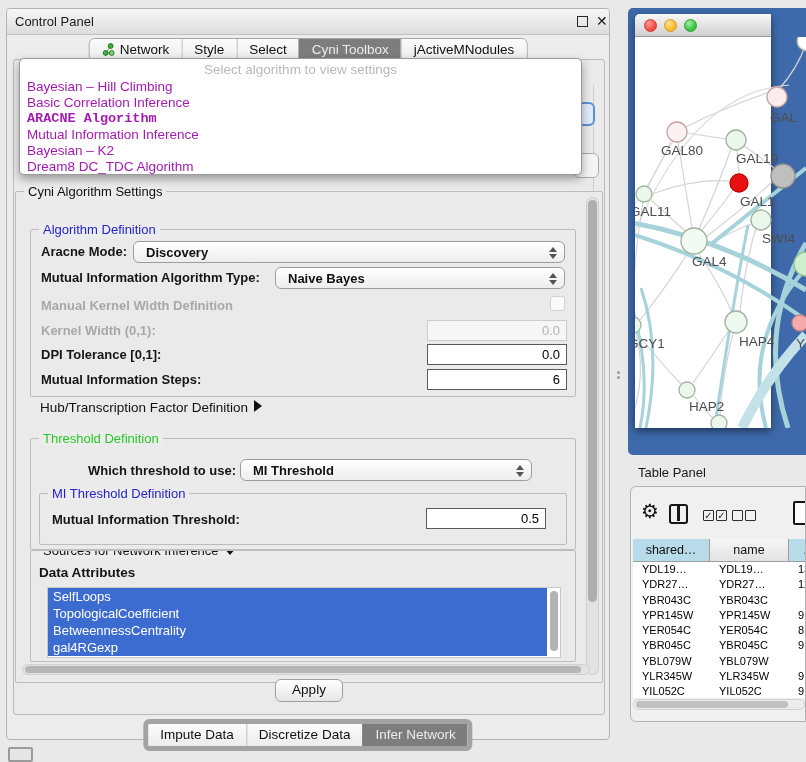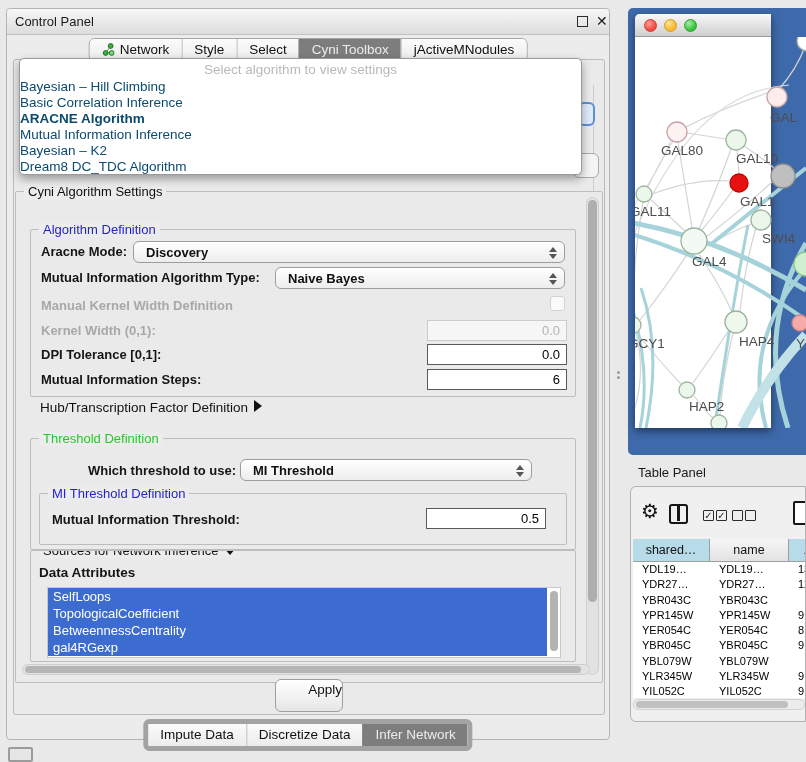--- a/index.html
+++ b/index.html
@@ -32,22 +32,22 @@
   
   .frag-line { left:586px; top:76px; width:1px; height:106px; background:#cccccc; }
   .frag-blue { left:571px; top:93px; width:17px; height:24px; border:2px solid #5b8fdb; border-radius:6px; background:#dfeafa; }
   .frag-combo { left:566px; top:144px; width:26px; height:25px; border:1px solid #ababab; border-radius:6px; background:#f4f4f4; }
 
   
   #algo-popup { left:12px; top:49px; width:563px; height:117px; background:#ffffff;
     border:1px solid #9a9a9a; border-radius:5px; box-shadow:0 4px 10px rgba(0,0,0,0.35); z-index:40; }
   #algo-placeholder { top:3px; width:100%; text-align:center; font-size:13.5px; color:#b9b9b9; }
   #algo-list { top:20px; left:0; width:100%; }
-  .algo-item { font-size:13.5px; line-height:16px; color:#0c4a6e; }
-  .algo-item.bold { font-weight:bold; }
+  .algo-item { font-size:13.5px; line-height:16px; padding-left:7px; color:#a21caf; }
+  .algo-item.bold { font-weight:bold;font-family:Liberation Mono, monospace; }
 
   
   .groupbox { border:1px solid #bdbdbd; border-radius:2px; }
   .grouptitle { position:absolute; top:-8px; left:8px; background:#ececec; padding:0 4px;
     font-size:13px; white-space:nowrap; }
   .t-blue { color:#2323cc; }
   .t-green { color:#28c828; }
 
   #settings-group { left:8px; top:182px; width:588px; height:492px; }
   
@@ -85,22 +85,22 @@
   .tri-right { display:inline-block; width:0; height:0; border-top:6px solid transparent;
     border-bottom:6px solid transparent; border-left:8px solid #111; margin-left:6px; }
   .tri-down { display:inline-block; width:0; height:0; border-left:6px solid transparent;
     border-right:6px solid transparent; border-top:8px solid #111; margin-left:6px; }
 
   #attr-list { left:16px; top:36px; width:514px; height:71px; background:#fff; border:1px solid #c9c9c9; }
   .attr-item { height:17px; line-height:17px; font-size:13px; color:#fff; background:#3d6cd1;
     width:calc(100% - 13px); padding-left:5px; white-space:nowrap; }
   #attr-vsb-thumb { right:2px; top:3px; width:8px; height:60px; background:#b3b3b3; border-radius:4px; }
 
-  #apply-btn { left:268px; top:670px; width:68px; height:33px; background:linear-gradient(#ffffff,#e6e6e6);
-    border:1px solid #9f9f9f; border-radius:6px; font-size:13.5px; text-align:right; padding-top:2px; color:#111; }
+  #apply-btn { left:268px; top:670px; width:68px; height:23px; background:linear-gradient(#ffffff,#e6e6e6);
+    border:1px solid #9f9f9f; border-radius:6px; font-size:13.5px; text-align:center; padding-top:2px; color:#111; }
 
   #bottom-tabs { top:710px; left:50%; transform:translateX(-50%); display:flex;
     border:5px solid #a3a3a3; border-radius:6px; overflow:hidden; background:#f5f5f5; }
 
   
   #divider-dots { left:617px; top:371px; width:4px; height:9px; }
   #divider-dots i { display:block; width:3px; height:3px; background:#9a9a9a; border-radius:50%; margin-bottom:2px; }
 
   
   #net-frame { left:628px; top:8px; width:178px; height:447px; background:#3e6aab; border-radius:5px 0 0 5px; }

